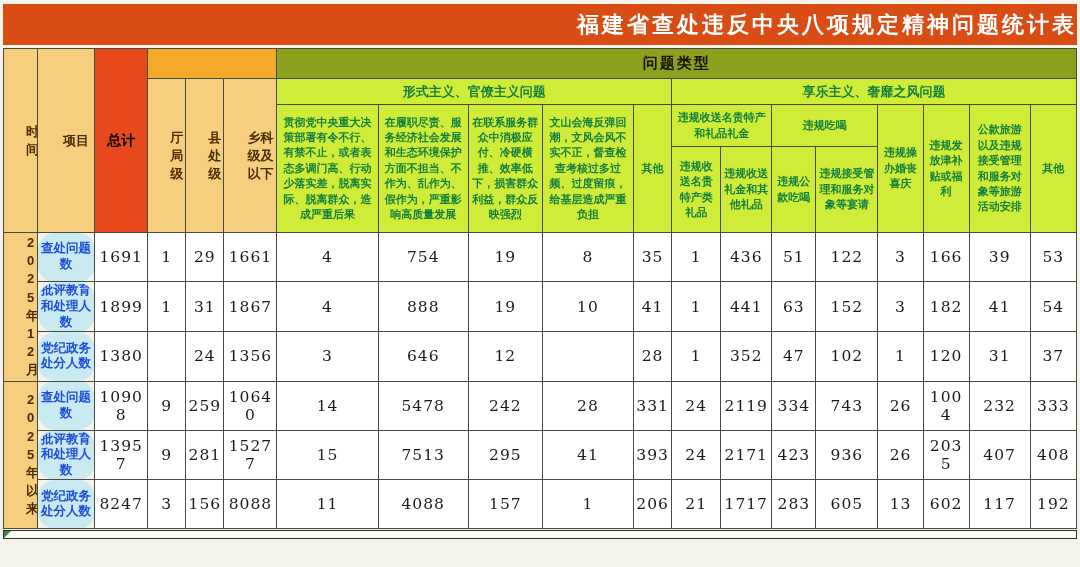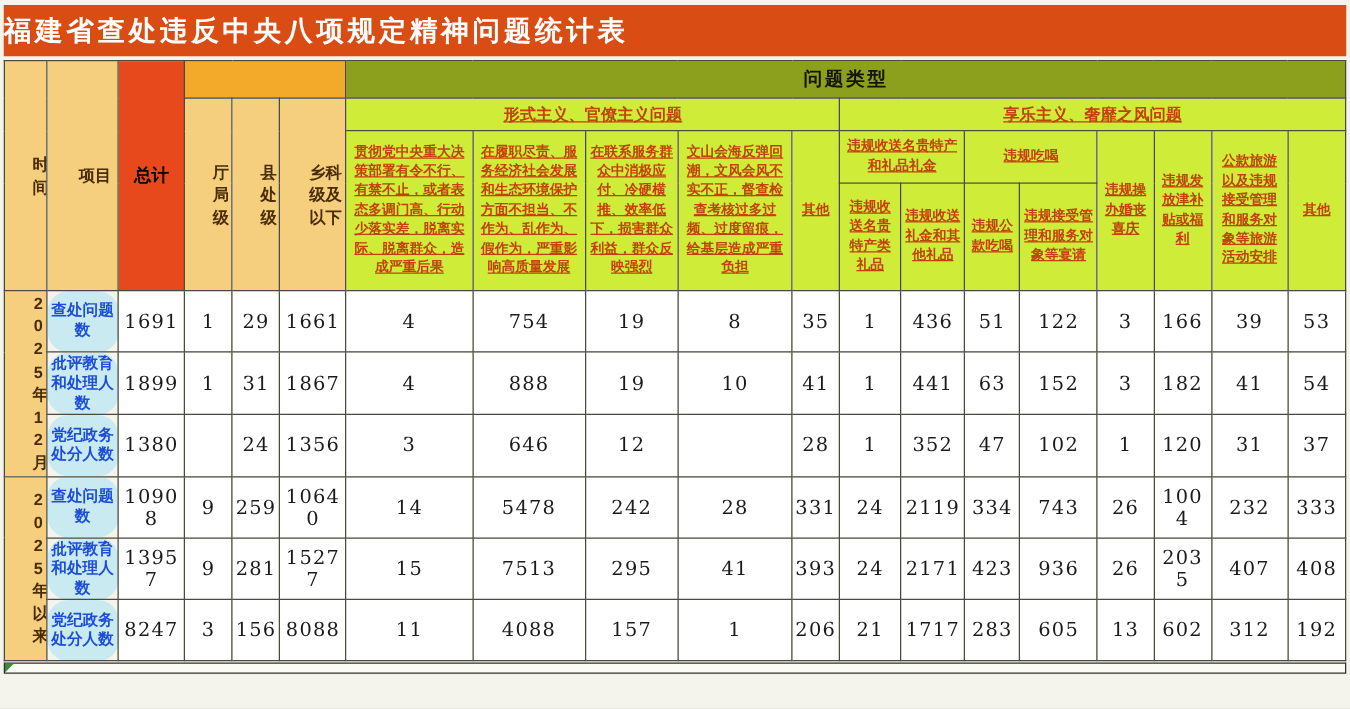--- a/index.html
+++ b/index.html
@@ -4,33 +4,33 @@
 <style>
   :root{
     --title-bg:#D94D15; --red:#E8491C; --orange:#F3A929; --tan:#F5CF7D;
     --olive:#8CA01E; --yellowgreen:#CFEC39; --blue:#C9EAF1; --note-bg:#FCFCF6;
   }
   *{margin:0;padding:0;box-sizing:border-box;}
   body{background:#cbcbc5;font-family:"Liberation Sans","DejaVu Sans",sans-serif;}
   .page{width:1080px;height:567px;background:#f4f3ec;padding:4px 3px 0 3px;overflow:hidden;}
   .title-bar{
     width:1074px;height:41px;line-height:41px;background:var(--title-bg);
-    color:#ffffff;font-size:22px;font-weight:bold;text-align:left;letter-spacing:3px;
+    color:#ffffff;font-size:22px;font-weight:bold;text-align:right;letter-spacing:3px;
     margin-bottom:3px;
   }
   table{border-collapse:collapse;table-layout:fixed;width:1074px;}
   th,td{
     border:1px solid #4a4a3e;vertical-align:middle;text-align:center;
     overflow:hidden;word-break:break-all;padding:1px 2px;
   }
   .tan{background:var(--tan);color:#4a2c05;font-weight:bold;font-size:13px;padding-left:22px;}
   .red{background:var(--red);color:#000000;font-weight:bold;font-size:14px;}
   .orange{background:var(--orange);}
   .olive{background:var(--olive);color:#141400;font-weight:bold;font-size:15px;letter-spacing:2px;}
-  .yg{background:var(--yellowgreen);color:#c2410c;font-weight:bold;font-size:13px;text-decoration:underline;}
+  .yg{background:var(--yellowgreen);color:#15803d;font-weight:bold;font-size:13px;}
   .yg-small{font-size:11px;line-height:1.4;font-weight:bold;padding:2px 3px;}
   .blue{background:var(--blue);color:#1d4ed8;font-weight:bold;font-size:12.5px;line-height:1.25;border-radius:17px;}
   td.num{
     background:#ffffff;color:#1b1b1b;font-size:15.5px;letter-spacing:1px;
     font-family:"DejaVu Serif","Liberation Serif",serif;
   }
   tr.data-row{height:49px;}
   .period{font-size:13px;line-height:1.4;}
   .note{
     position:relative;width:1074px;background:var(--note-bg);border:1px solid #2e2e2e;
@@ -218,21 +218,21 @@
         <td class="num">4088</td>
         <td class="num">157</td>
         <td class="num">1</td>
         <td class="num">206</td>
         <td class="num">21</td>
         <td class="num">1717</td>
         <td class="num">283</td>
         <td class="num">605</td>
         <td class="num">13</td>
         <td class="num">602</td>
-        <td class="num">312</td>
+        <td class="num">117</td>
         <td class="num">192</td>
       </tr>
     </tbody>
   </table>
 
   <div class="note">
     <span class="note-triangle"></span>
   </div>
 </div>
 

